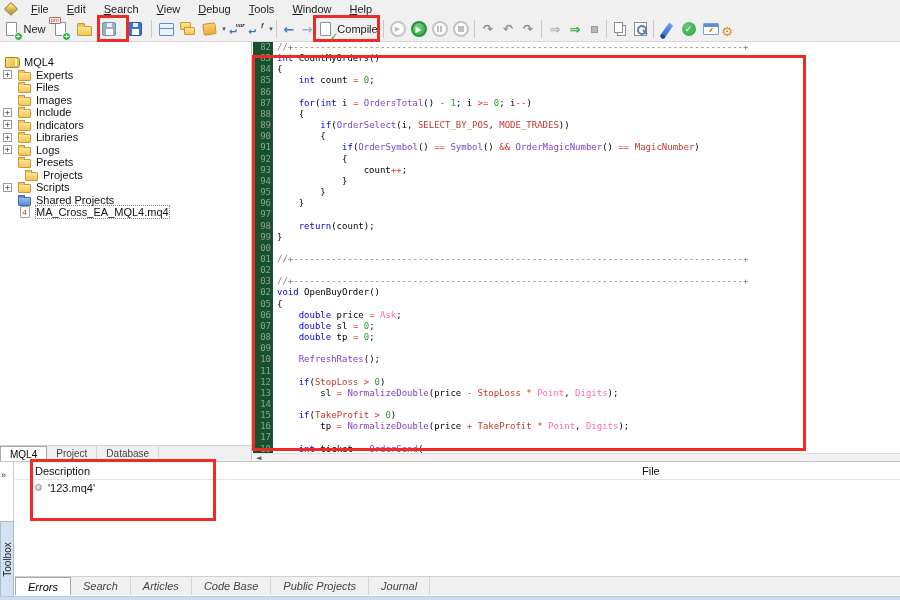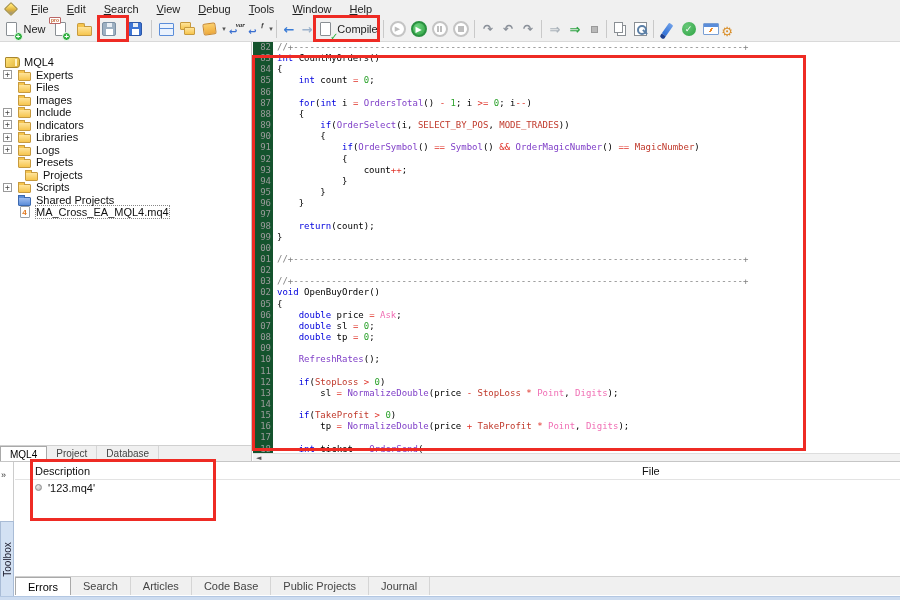--- a/index.html
+++ b/index.html
@@ -124,21 +124,21 @@
   .tb-content { position:absolute; left:15px; top:0; right:0; bottom:0; }
   .tb-header { position:relative; height:18px; border-bottom:1px solid #e3e3e3; font-size:11px; color:#111; }
   .tb-header .h-desc { position:absolute; left:20px; top:3px; }
   .tb-header .h-file { position:absolute; left:627px; top:3px; }
   .tb-row { position:relative; height:15px; font-size:11px; color:#111; display:flex; align-items:center; }
   .tb-row.hl { background:#ececec; }
   .bullet { width:7px; height:7px; border-radius:50%; background:radial-gradient(circle at 35% 30%,#eee,#b5b5b5);
             border:1px solid #909090; margin:0 6px 0 20px; flex:0 0 7px; }
   .tb-tabs { position:absolute; left:0px; bottom:1px; right:0; height:19px; background:#f0f0f0; border-top:1px solid #d0d0d0;
              display:flex; font-size:11px; color:#444; align-items:stretch; }
-  .btab { padding:2px 12px; display:flex; align-items:center; border-right:1px solid #d5d5d5; }
+  .btab { padding:2px 12px; display:flex; align-items:center; border-right:1px solid #d5d5d5;font-style:italic; }
   .btab.active { background:#fff; border:1px solid #a9a9a9; border-bottom:none; color:#000; }
   .statusbar { position:absolute; left:0; top:596px; width:900px; height:4px; background:#cddcf0; border-top:1px solid #b3c7e2; }
 
   
   .redbox { position:absolute; border:3px solid #ee2b24; pointer-events:none; z-index:50; }
 </style>
 </head>
 <body>
 
 <div id="app">

